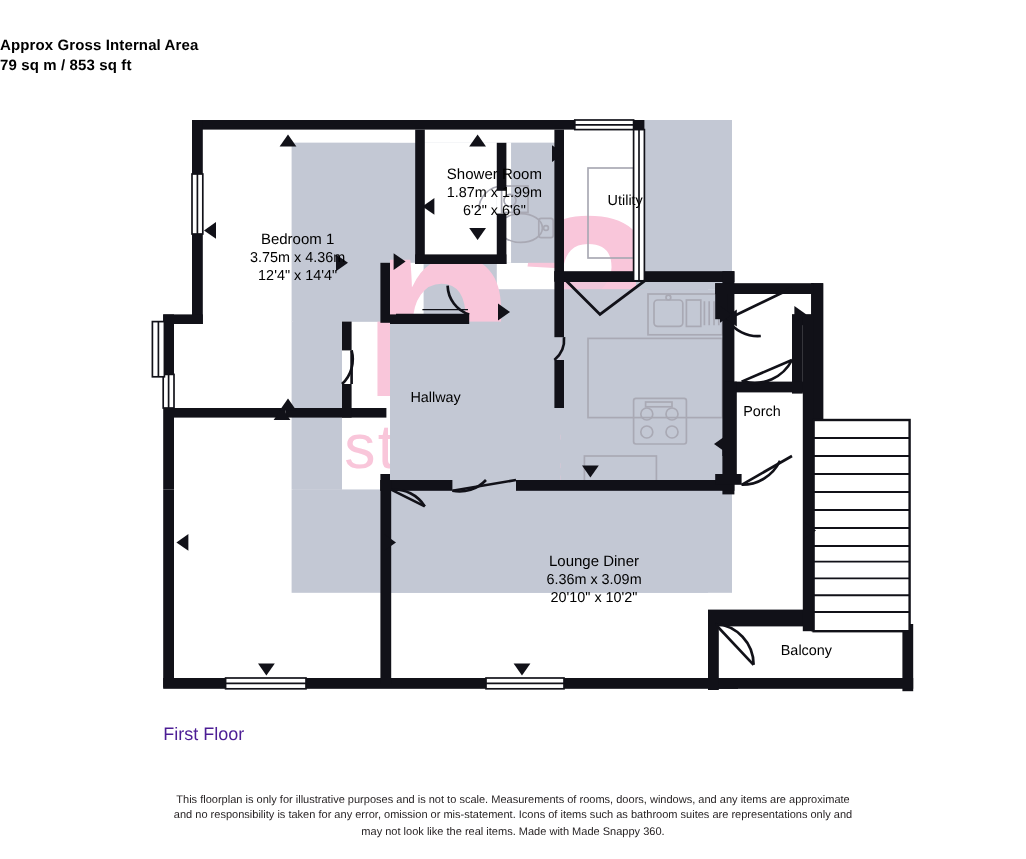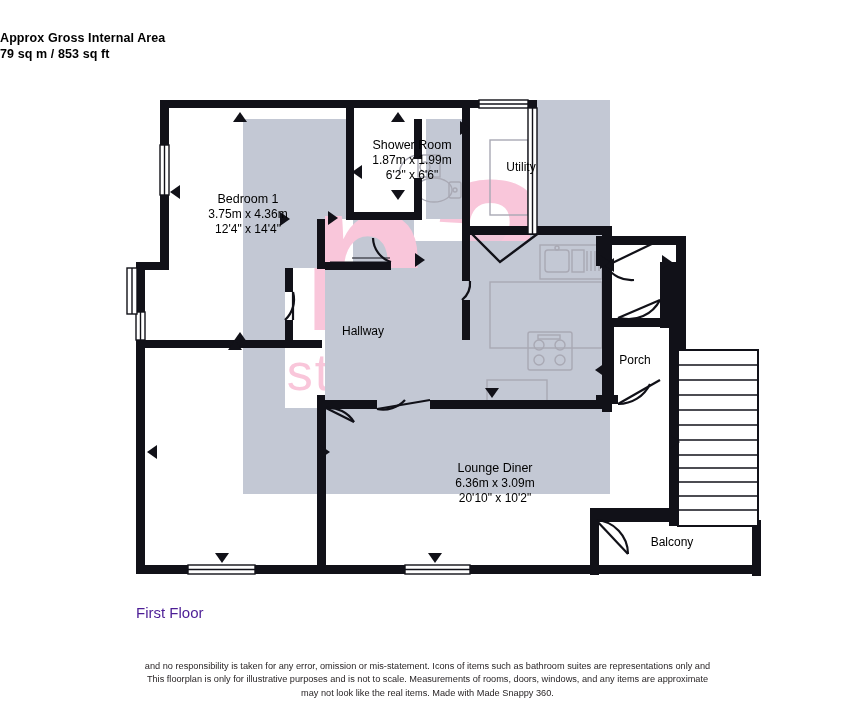--- a/index.html
+++ b/index.html
@@ -320,36 +320,36 @@
 
   <div class="room small" style="left:481px;top:160px;width:80px;">
     <div class="rn">Utility</div>
   </div>
 
 
   <div class="room small" style="left:318px;top:324px;width:90px;">
     <div class="rn">Hallway</div>
   </div>
 
-  <div class="room small" style="left:600px;top:336px;width:70px;margin-top:17px;">
+  <div class="room small" style="left:600px;top:336px;width:70px;">
     <div class="rn">Porch</div>
   </div>
 
 
   <div class="room" style="left:420px;top:461px;width:150px;">
     <div class="rn">Lounge Diner</div>
     <div class="rd">6.36m x 3.09m</div>
     <div class="rd">20'10" x 10'2"</div>
   </div>
 
   <div class="room small" style="left:634px;top:535px;width:76px;">
     <div class="rn">Balcony</div>
   </div>
 
   <div class="floorlabel">First Floor</div>
 
   <div class="disc">
+    <div>This floorplan is only for illustrative purposes and is not to scale. Measurements of rooms, doors, windows, and any items are approximate</div>
     <div>and no responsibility is taken for any error, omission or mis-statement. Icons of items such as bathroom suites are representations only and</div>
-    <div>This floorplan is only for illustrative purposes and is not to scale. Measurements of rooms, doors, windows, and any items are approximate</div>
     <div>may not look like the real items. Made with Made Snappy 360.</div>
   </div>
 
 </div>
 
 </body></html>

